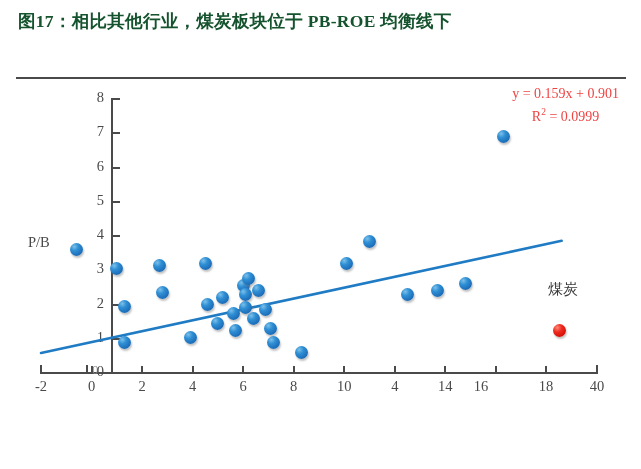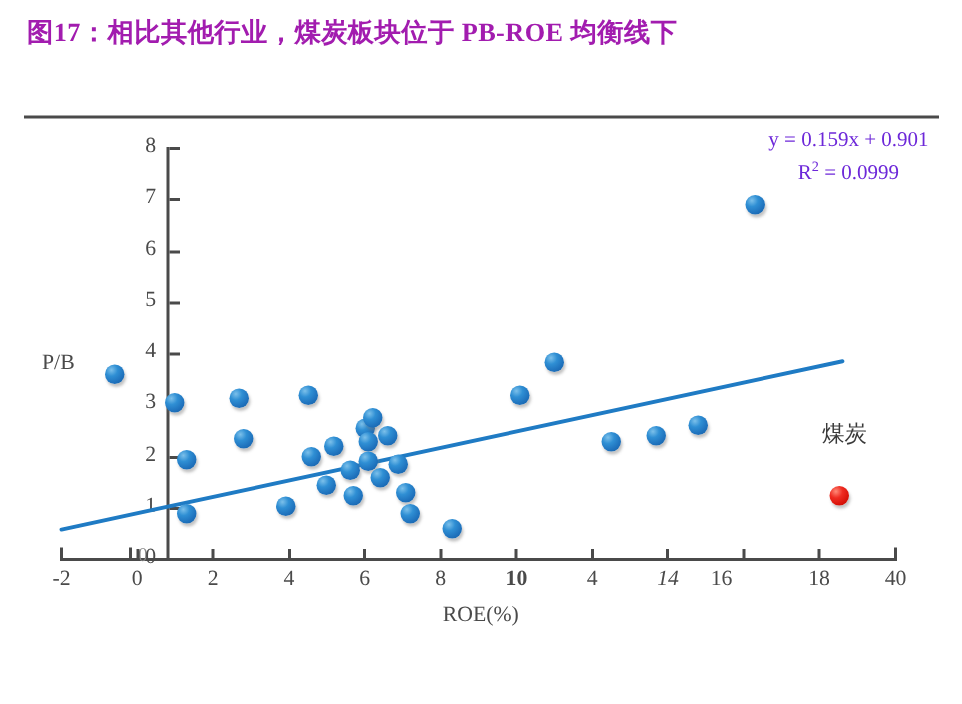--- a/index.html
+++ b/index.html
@@ -6,21 +6,21 @@
   body{
     width:641px;height:469px;background:#ffffff;
     font-family:"Liberation Serif","DejaVu Serif",serif;
     color:#3a3a3a;overflow:hidden;position:relative;
   }
   
   #figure-title{
     position:absolute;left:18px;top:6px;width:608px;
     font-family:"Liberation Serif","DejaVu Serif",serif;
     font-weight:bold;font-size:17.5px;line-height:30px;
-    color:#a21caf;letter-spacing:0.3px;
+    color:#14532d;letter-spacing:0.3px;
   }
   #title-rule{
     position:absolute;left:16px;top:77px;width:610px;height:2px;
     background:#4a4a4a;
   }
   
   #chart{
     position:absolute;left:0;top:82px;width:641px;height:340px;
   }
   .plot-area{position:absolute;left:0;top:0;width:641px;height:340px;}
@@ -78,21 +78,21 @@
     box-shadow:1px 2px 2px rgba(120,120,120,0.45);
   }
   .pt.red{
     background:radial-gradient(circle at 33% 28%, #ff8a78 0%, #ef2c22 34%, #d81208 70%, #b00d05 100%);
   }
   
   #trend-svg{position:absolute;left:0;top:0;width:641px;height:340px;}
   
   #eq-box{
     position:absolute;right:22px;top:2px;text-align:center;
-    font-size:14px;line-height:19px;color:#6d28d9;
+    font-size:14px;line-height:19px;color:#ef4444;
   }
   #coal-label{
     position:absolute;left:533px;top:198px;width:60px;text-align:center;
     font-size:15px;color:#3a3a3a;
     font-family:"Liberation Serif","DejaVu Serif",serif;
   }
   sup{font-size:9.5px;}
 </style>
 </head>
 <body>
@@ -136,34 +136,33 @@
         <div class="xlabel" style="left: 74.5455px;">0</div>
         <div class="tick-x" style="left: 141.091px;"></div>
         <div class="xlabel" style="left: 125.091px;">2</div>
         <div class="tick-x" style="left: 191.636px;"></div>
         <div class="xlabel" style="left: 175.636px;">4</div>
         <div class="tick-x" style="left: 242.182px;"></div>
         <div class="xlabel" style="left: 226.182px;">6</div>
         <div class="tick-x" style="left: 292.727px;"></div>
         <div class="xlabel" style="left: 276.727px;">8</div>
         <div class="tick-x" style="left: 343.273px;"></div>
-        <div class="xlabel" style="left: 327.273px; font-weight: bold;">10</div>
+        <div class="xlabel" style="left: 327.273px;">10</div>
         <div class="tick-x" style="left: 393.818px;"></div>
         <div class="xlabel" style="left: 377.818px;">4</div>
         <div class="tick-x" style="left: 444.364px;"></div>
-        <div class="xlabel" style="left: 428.364px; font-style: italic;">14</div>
+        <div class="xlabel" style="left: 428.364px;">14</div>
         <div class="tick-x" style="left: 494.909px;"></div>
         <div class="xlabel" style="left: 464px;">16</div>
         <div class="tick-x" style="left: 545.455px;"></div>
         <div class="xlabel" style="left: 529px;">18</div>
         <div class="xlabel" style="left: 580px;">40</div>
       </div>
 
     <div id="y-axis-title">P/B</div>
-    <div id="x-axis-title">ROE(%)</div>
 
     <svg id="trend-svg" viewBox="0 0 641 340" preserveAspectRatio="none">
       <line id="trend-line" x1="41" y1="271.03225" x2="561.6181818181818" y2="158.8498" stroke="#1f7bc4" stroke-width="2.6" stroke-linecap="round"></line>
     </svg>
 
     <div id="points-layer">
         <div class="pt" style="left: 76.3818px; top: 167.7px;"></div>
         <div class="pt" style="left: 116.818px; top: 186.537px;"></div>
         <div class="pt" style="left: 124.4px; top: 224.213px;"></div>
         <div class="pt" style="left: 124.4px; top: 260.175px;"></div>

